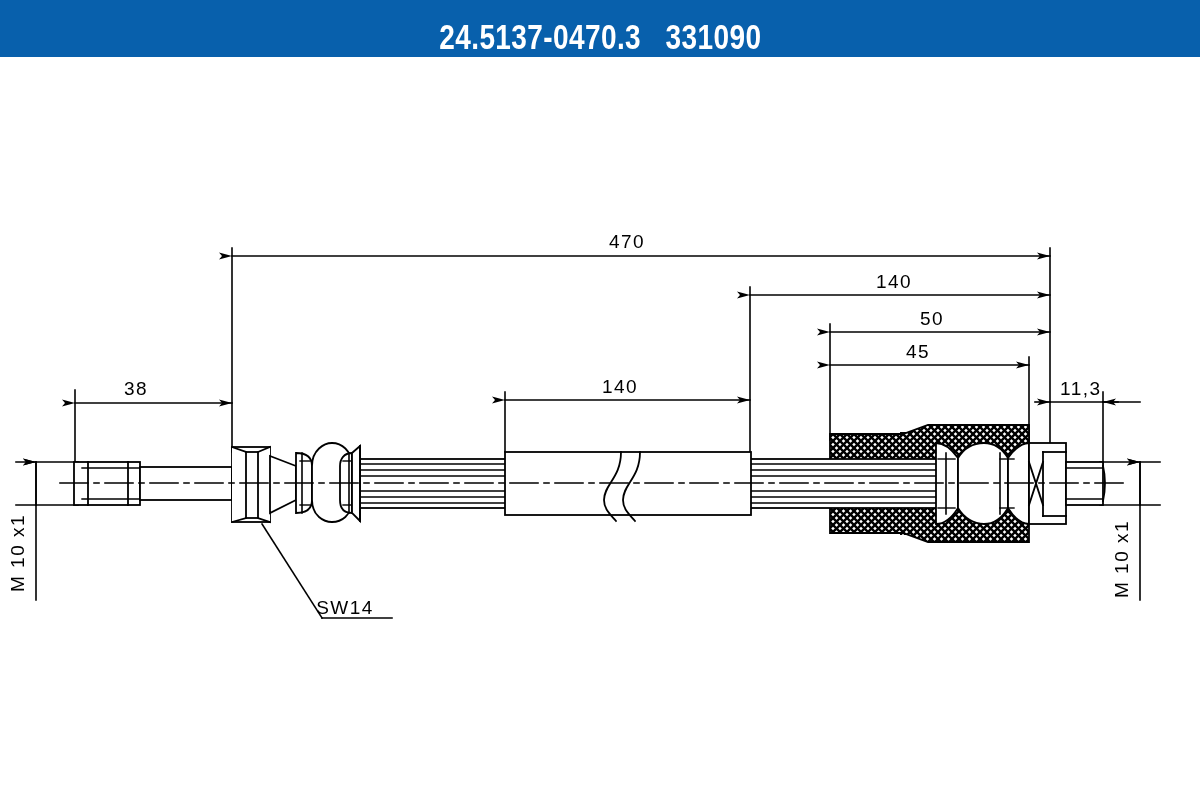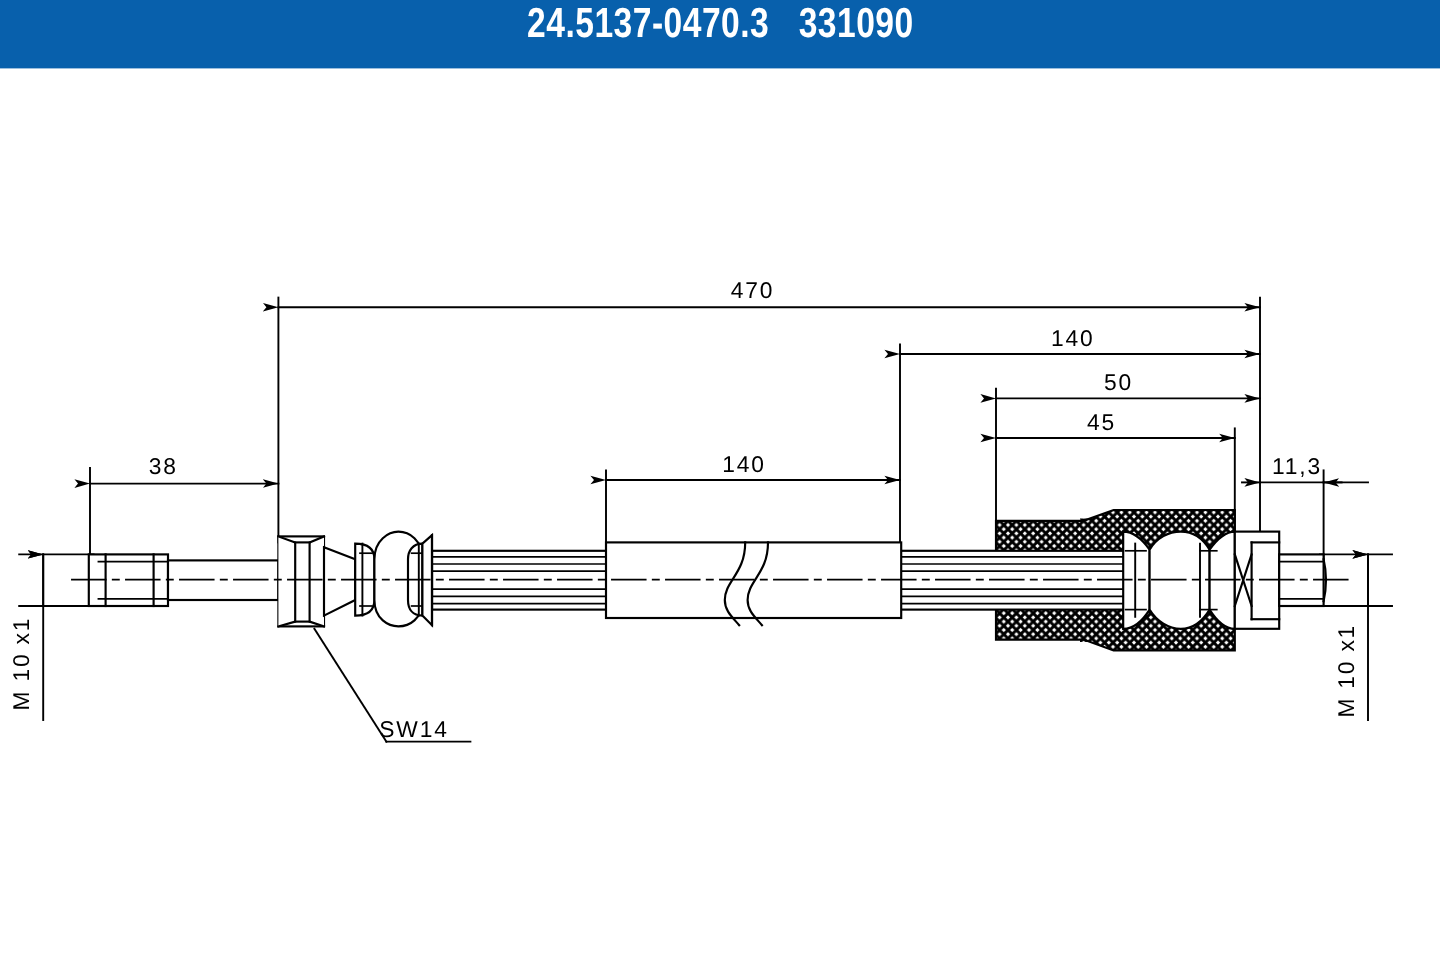--- a/index.html
+++ b/index.html
@@ -19,21 +19,21 @@
     height: 800px;
     background: #ffffff;
   }
   #header-bar {
     position: absolute;
     left: 0; top: 0;
     width: 1200px;
     height: 57px;
     background: #0860ac;
     display: flex;
-    align-items: flex-start;
+    align-items: flex-end;
     justify-content: center;
   }
   #header-title {
     color: #ffffff;
     font-family: "Liberation Sans", sans-serif;
     font-size: 35px;
     font-weight: bold;
     letter-spacing: 0.5px;
     transform: scaleX(0.80);
     white-space: pre;

